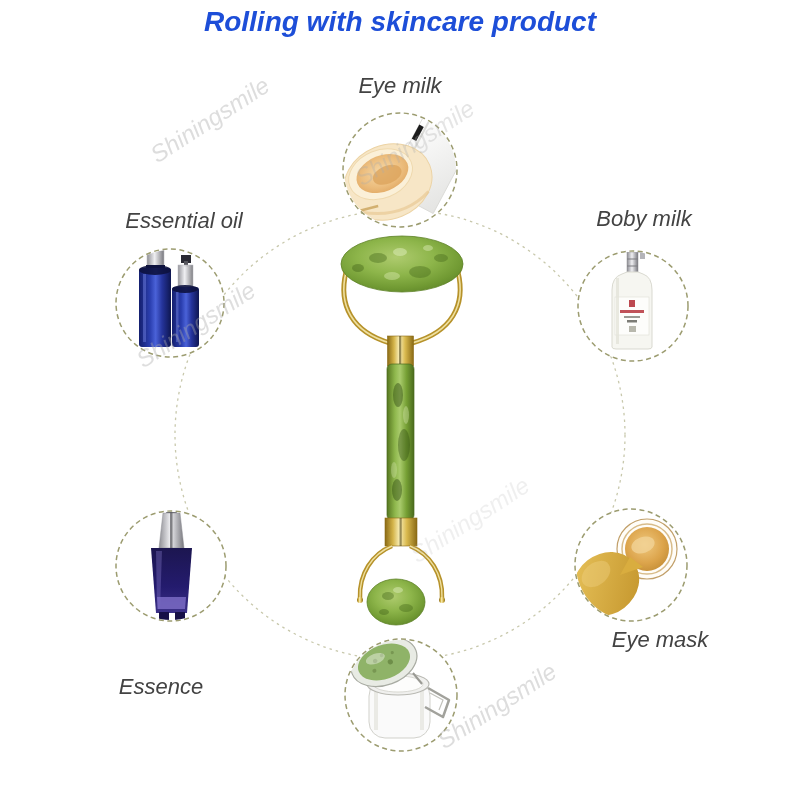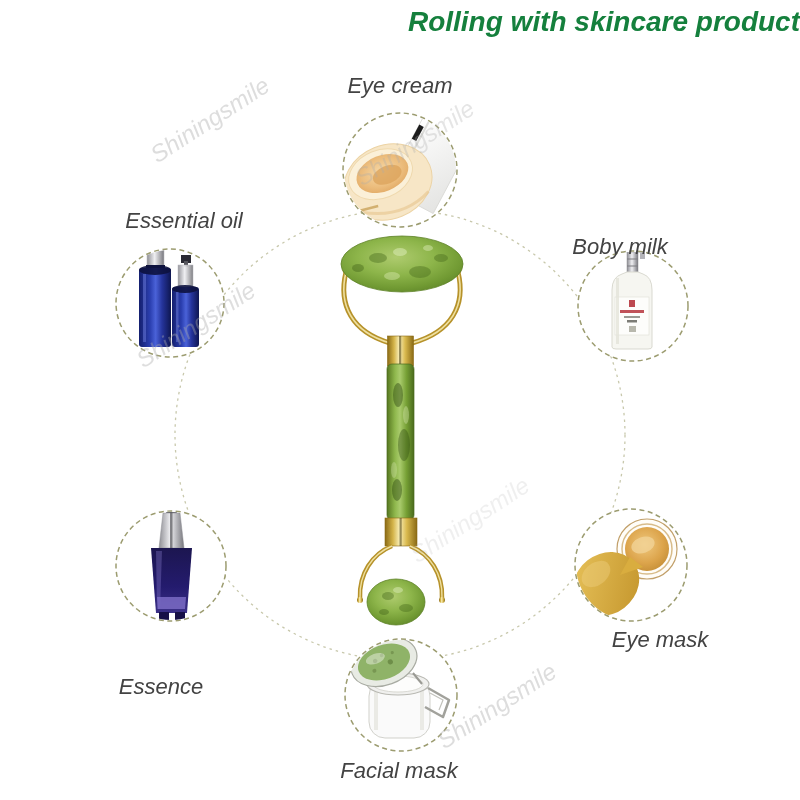--- a/index.html
+++ b/index.html
@@ -1,25 +1,25 @@
 <!DOCTYPE html>
 <html><head>
 <meta charset="utf-8">
 <style>
   html,body{margin:0;padding:0;background:#fff;}
   .canvas{position:relative;width:800px;height:800px;background:#ffffff;overflow:hidden;
           font-family:"Liberation Sans",sans-serif;}
-  .headline{position:absolute;top:6px;left:0;right:0;text-align:right;
+  .headline{position:absolute;top:6px;left:0;right:0;text-align:center;
             font-style:italic;font-weight:bold;font-size:28px;line-height:31px;
-            color:#15803d;z-index:5;}
+            color:#1d4ed8;z-index:5;}
   .plabel{position:absolute;transform:translateX(-50%);font-style:italic;
           font-size:22px;color:#434343;white-space:nowrap;z-index:5;}
   .lbl-eye-cream{left:400px;top:73px;}
   .lbl-essential-oil{left:184px;top:208px;text-align:right;}
-  .lbl-boby-milk{left:620px;top:206px;margin-top:28px;}
+  .lbl-boby-milk{left:644px;top:206px;}
   .lbl-essence{left:161px;top:626px;margin-top:48px;}
   .lbl-eye-mask{left:634px;top:627px;margin-left:26px;}
   .lbl-facial-mask{left:399px;top:758px;}
   .watermark{position:absolute;transform:translate(-50%,-50%) rotate(-33deg);
              font-style:italic;font-size:24px;color:#ababab;opacity:.40;
              white-space:nowrap;z-index:9;pointer-events:none;}
   .wm1{left:210px;top:120px;}
   .wm2{left:415px;top:143px;opacity:.30;}
   .wm3{left:196px;top:325px;opacity:.38;}
   .wm4{left:497px;top:706px;}
@@ -261,26 +261,25 @@
       <g>
         <ellipse cx="396" cy="602" rx="29" ry="23" fill="url(#gJade)" stroke="#5d8226" stroke-width="0.8"></ellipse>
         <ellipse cx="388" cy="596" rx="6" ry="4" fill="#4c6e1e" opacity="0.45"></ellipse>
         <ellipse cx="406" cy="608" rx="7" ry="4" fill="#44661a" opacity="0.4"></ellipse>
         <ellipse cx="398" cy="590" rx="5" ry="3" fill="#d6e8ae" opacity="0.55"></ellipse>
         <ellipse cx="384" cy="612" rx="5" ry="3" fill="#3f5f17" opacity="0.4"></ellipse>
       </g>
     </g>
   </svg>
 
-  <div class="plabel lbl-eye-cream">Eye cream</div>
+  <div class="plabel lbl-eye-cream">Eye milk</div>
   <div class="plabel lbl-essential-oil">Essential oil</div>
   <div class="plabel lbl-boby-milk">Boby milk</div>
   <div class="plabel lbl-essence">Essence</div>
   <div class="plabel lbl-eye-mask">Eye mask</div>
-  <div class="plabel lbl-facial-mask">Facial mask</div>
 
   <div class="watermark wm1">Shiningsmile</div>
   <div class="watermark wm2">Shiningsmile</div>
   <div class="watermark wm3">Shiningsmile</div>
   <div class="watermark wm4">Shiningsmile</div>
   <div class="watermark wm5">Shiningsmile</div>
 
 </div>
 
 </body></html>

